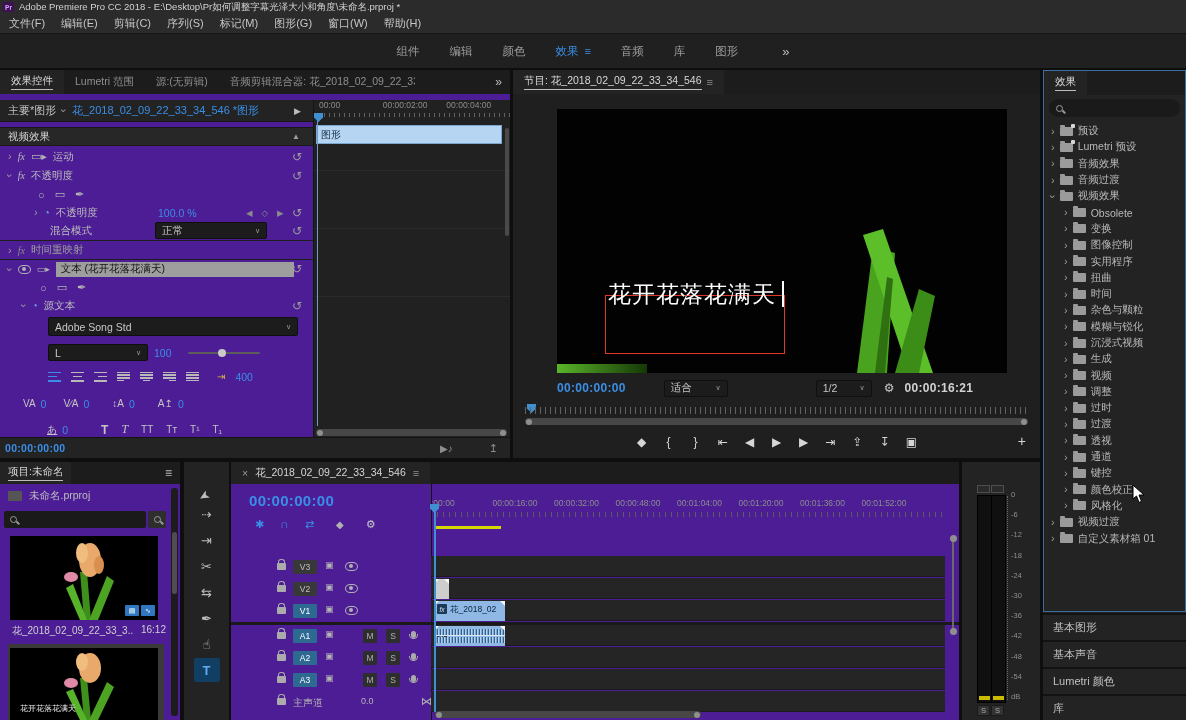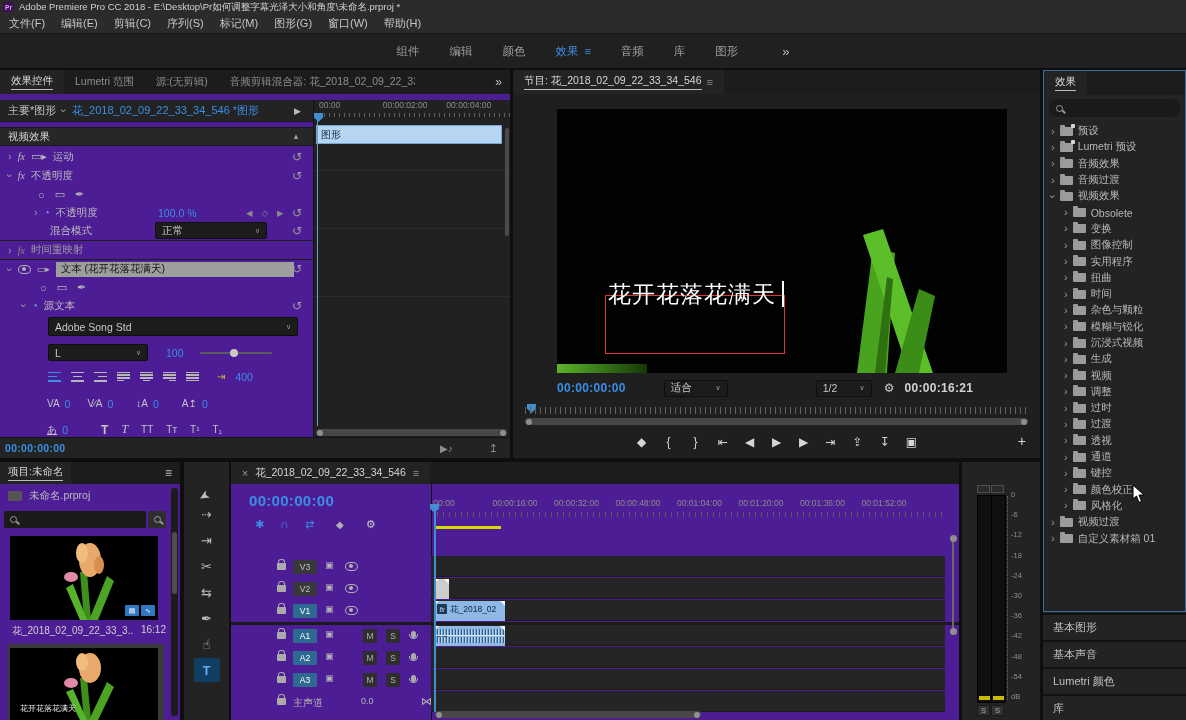--- a/index.html
+++ b/index.html
@@ -273,21 +273,21 @@
     </div>
     <div class="dd" style="position:absolute;left:48px;top:247px;width:250px;height:19px">
       <span>Adobe Song Std</span>
       <span class="dchev">∨</span>
     </div>
     <div class="ecrow" style="top:273px;padding-left:48px">
       <span class="dd" style="width:100px">
         <span>L</span>
         <span class="dchev">∨</span>
       </span>
-      <span class="val" style="margin-left:12px">100</span>
+      <span class="val" style="">100</span>
       <span style="position:relative;width:72px;height:2px;background:#5c5c5c;margin-left:10px;border-radius:1px">
         <i style="position:absolute;left:30px;top:-3px;width:8px;height:8px;background:#c9c9c9;border-radius:50%"></i>
       </span>
     </div>
     <div class="ecrow" style="top:297px;padding-left:48px;gap:10px">
       <span class="al al-l sel">
           <i></i>
           <i></i>
           <i></i>
         </span>
@@ -321,21 +321,21 @@
         </span>
       <span class="al">
           <i></i>
           <i></i>
           <i></i>
           <i></i>
         </span>
       <span class="ticon" style="margin-left:8px;color:#d8b43c">⇥</span>
       <span class="val">400</span>
     </div>
-    <div class="ecrow" style="top:324px;padding-left:47px;gap:5px">
+    <div class="ecrow" style="top:324px;padding-left:23px;gap:5px">
       <span class="ticon">VA</span>
       <span class="val">0</span>
       <span class="ticon" style="margin-left:12px">V∕A</span>
       <span class="val">0</span>
       <span class="ticon" style="margin-left:18px">↕A</span>
       <span class="val">0</span>
       <span class="ticon" style="margin-left:18px">A↥</span>
       <span class="val">0</span>
     </div>
     <div class="ecrow" style="top:350px;padding-left:47px;gap:5px">

